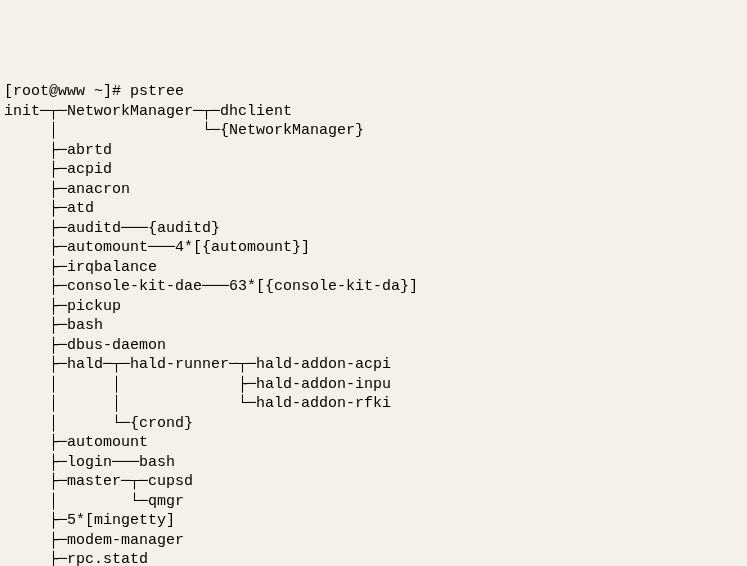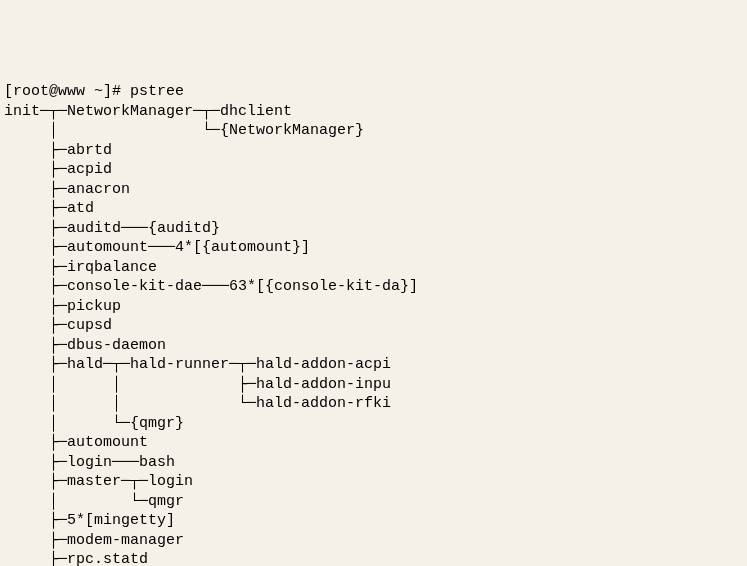--- a/index.html
+++ b/index.html
@@ -27,29 +27,29 @@
 <span>     │                └─{NetworkManager}</span>
 <span>     ├─abrtd</span>
 <span>     ├─acpid</span>
 <span>     ├─anacron</span>
 <span>     ├─atd</span>
 <span>     ├─auditd───{auditd}</span>
 <span>     ├─automount───4*[{automount}]</span>
 <span>     ├─irqbalance</span>
 <span>     ├─console-kit-dae───63*[{console-kit-da}]</span>
 <span>     ├─pickup</span>
-<span>     ├─cupsd</span>
+<span>     ├─bash</span>
 <span>     ├─dbus-daemon</span>
 <span>     ├─hald─┬─hald-runner─┬─hald-addon-acpi</span>
 <span>     │      │             ├─hald-addon-inpu</span>
 <span>     │      │             └─hald-addon-rfki</span>
-<span>     │      └─{qmgr}</span>
+<span>     │      └─{crond}</span>
 <span>     ├─automount</span>
 <span>     ├─login───bash</span>
-<span>     ├─master─┬─login</span>
+<span>     ├─master─┬─cupsd</span>
 <span>     │        └─qmgr</span>
 <span>     ├─5*[mingetty]</span>
 <span>     ├─modem-manager</span>
 <span>     ├─rpc.statd</span>
 
 </div>
 
 
 
 

